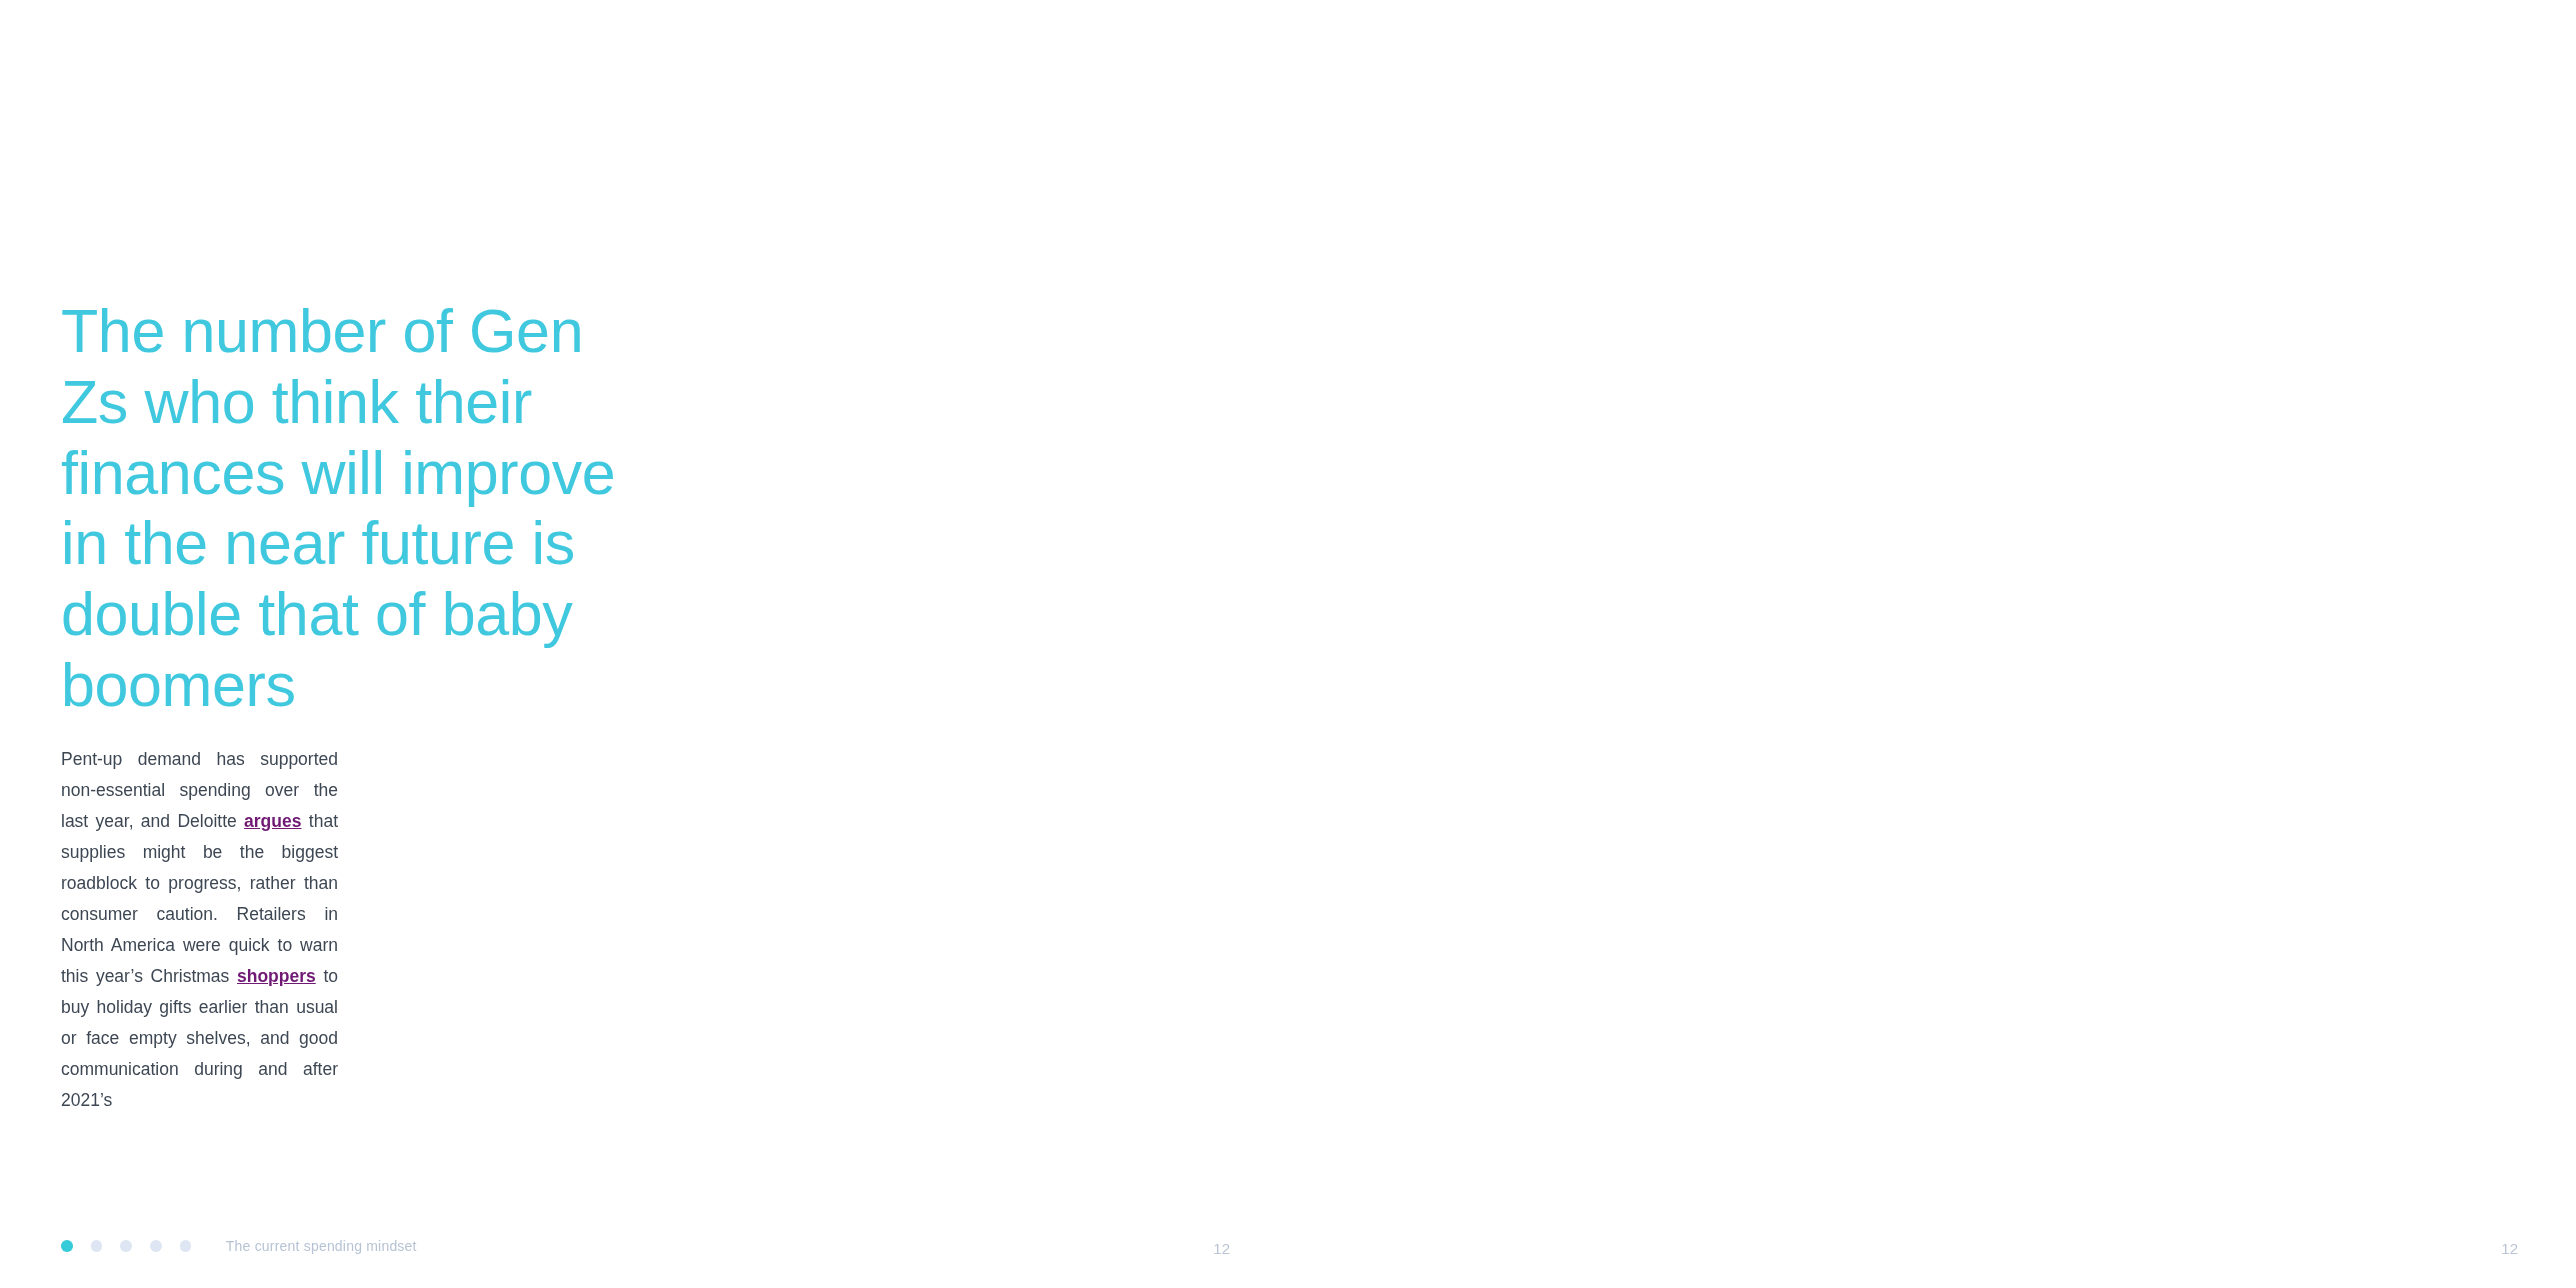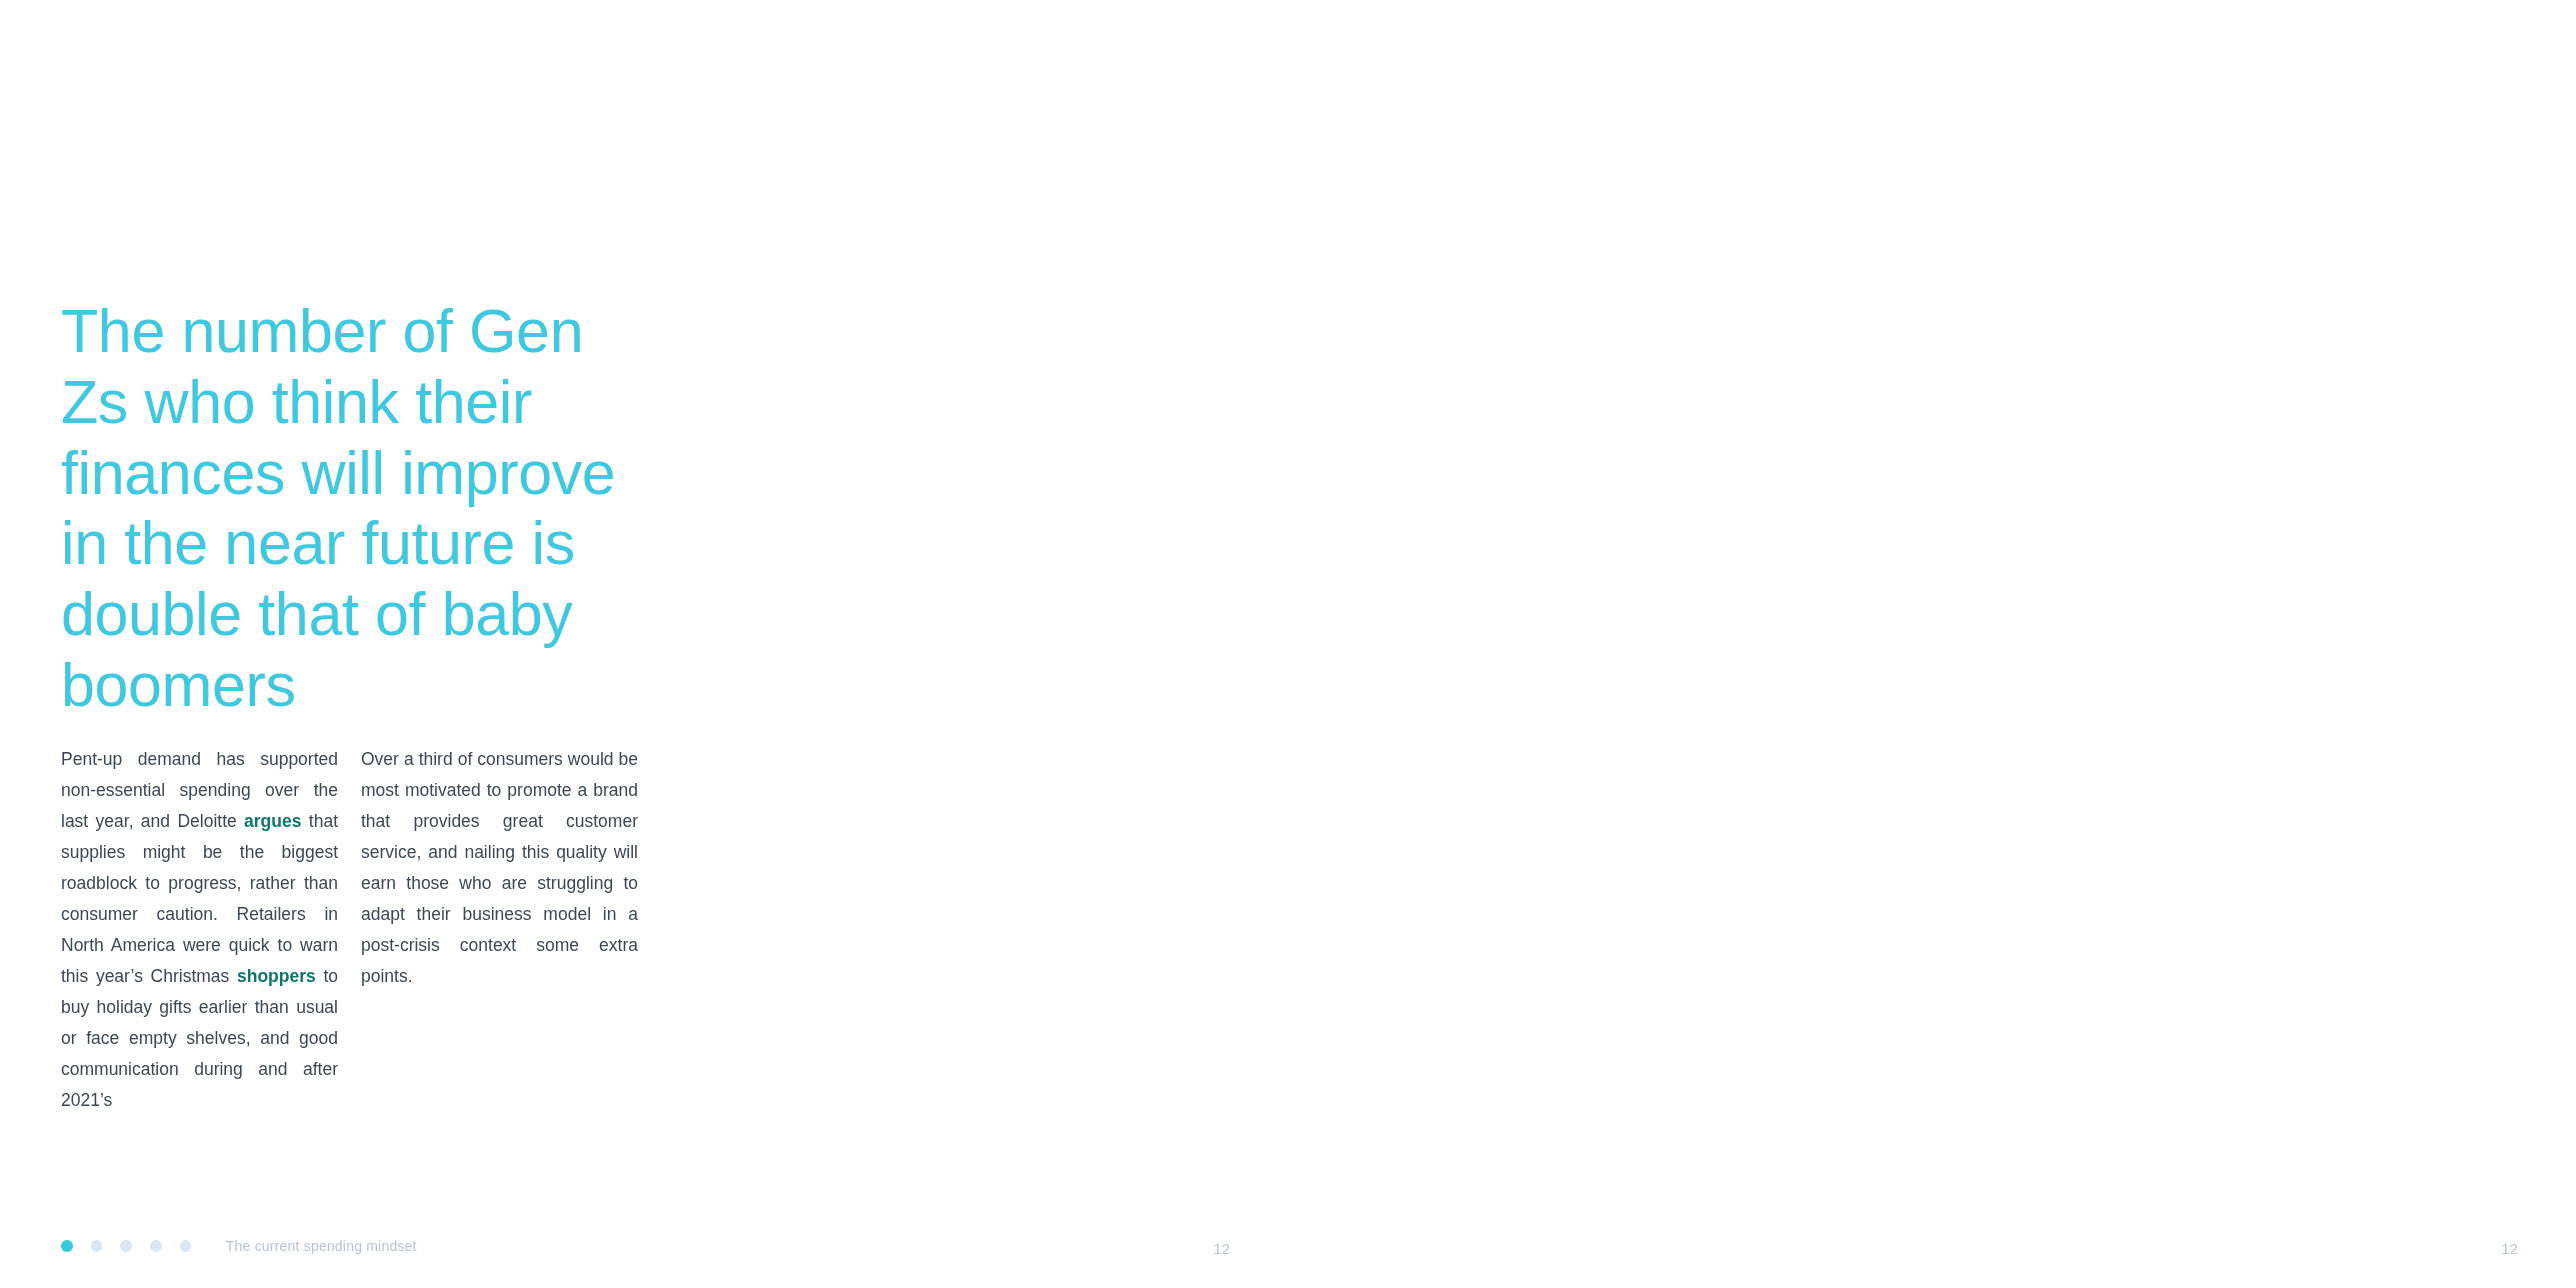--- a/index.html
+++ b/index.html
@@ -22,21 +22,21 @@
     color:#3fc8de; letter-spacing:-0.4px;
   }
   .body-col {
     position:absolute; top:744px; width:277px;
     font-size:17.5px; line-height:31px; color:#3d4753;
     text-align:justify; font-weight:400;
   }
   #body-col-1 { left:61px; }
   #body-col-2 { left:361px; }
   .body-col p + p { margin-top:30px; }
-  .hl { color:#0f766e; font-weight:700; }
+  .hl { color:#701a75; font-weight:700;text-decoration:underline; }
 
   #left-footer {
     position:absolute; left:61px; top:1238px;
     display:flex; align-items:center; gap:18px;
   }
   .fdot { width:11.7px; height:11.7px; border-radius:50%; background:#dde6f2; }
   .fdot.active { background:#35cbd8; }
   #left-footer-label {
     margin-left:16.4px; font-size:14px; color:#b7c3d4; letter-spacing:0.2px;
   }
@@ -63,21 +63,20 @@
 
   <div id="headline">The number of Gen Zs who think their finances will improve in the near future is double that of baby boomers</div>
 
   <div class="body-col" id="body-col-1">
     <p>
       <span>Pent-up demand has supported non-essential spending over the last year, and Deloitte </span><span class="hl">argues</span><span> that supplies might be the biggest roadblock to progress, rather than consumer caution. Retailers in North America were quick to warn this year’s Christmas </span><span class="hl">shoppers</span><span> to buy holiday gifts earlier than usual or face empty shelves, and good communication during and after 2021’s</span>
     </p>
   </div>
 
   <div class="body-col" id="body-col-2">
-    <p>Over a third of consumers would be most motivated to promote a brand that provides great customer service, and nailing this quality will earn those who are struggling to adapt their business model in a post-crisis context some extra points.</p>
   </div>
 
   <div id="left-footer">
     <span class="fdot active"></span>
     <span class="fdot"></span>
     <span class="fdot"></span>
     <span class="fdot"></span>
     <span class="fdot"></span>
     <span id="left-footer-label">The current spending mindset</span>
   </div>

